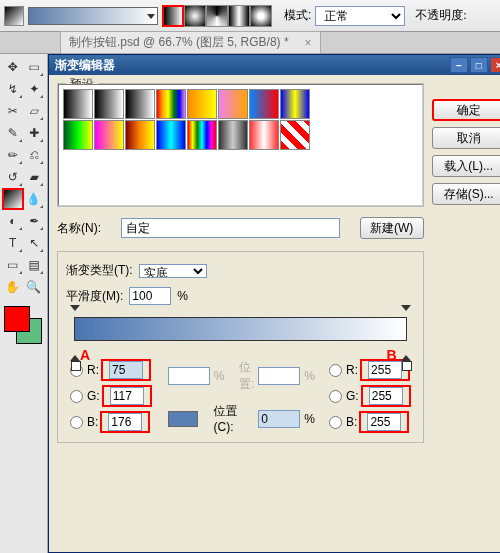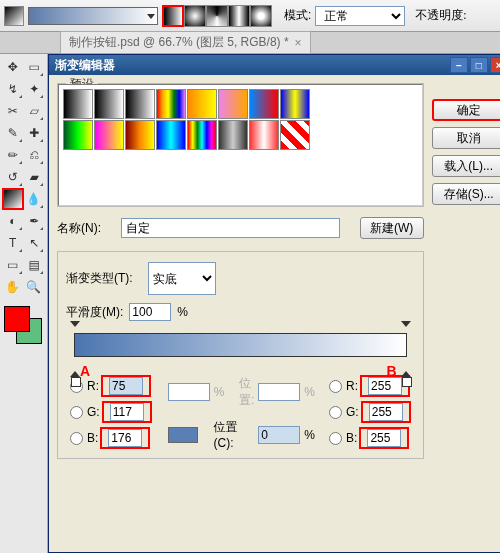--- a/index.html
+++ b/index.html
@@ -12,21 +12,21 @@
 .gradient-preview-bar::after { content: ''; position: absolute; right: 2px; top: 6px; border-left: 4px solid transparent; border-right: 4px solid transparent; border-top: 5px solid #333; }
 .red-box { border: 2px solid red !important; }
 .gradient-type-icons { display: flex; gap: 0; }
 .gradient-type-icons .tool-icon { width: 22px; height: 22px; }
 .mode-label { margin-left: 8px; }
 .mode-select { width: 90px; height: 20px; border: 1px solid #7a9ac0; background: #fff; padding: 0 4px; }
 .opacity-label { margin-left: 6px; font-family: Liberation Serif, serif; }
 
 
 .doc-tab-row { height: 22px; background: #d0d0d0; border-bottom: 1px solid #999; display: flex; align-items: center; padding-left: 60px; }
-.doc-tab { background: #e8e8e8; border: 1px solid #aaa; padding: 2px 8px; display: flex; align-items: center; gap: 6px; color: #666; }
+.doc-tab { background: #e8e8e8; border: 1px solid #aaa; padding: 2px 8px; display: flex; align-items: center; gap: 16px; color: #666; }
 .doc-tab .close { color: #888; cursor: pointer; }
 
 
 .main-area { display: flex; height: calc(553px - 54px); }
 .tool-palette { width: 48px; background: #e8e8e8; border-right: 1px solid #aaa; display: flex; flex-direction: column; padding: 2px; }
 .tool-row { display: flex; }
 .tool-btn { width: 22px; height: 22px; border: 1px solid transparent; display: flex; align-items: center; justify-content: center; color: #333; position: relative; }
 .tool-btn.selected { background: #fff; border: 1px solid #888; }
 .tool-btn .corner { position: absolute; right: 1px; bottom: 1px; width: 0; height: 0; border-right: 3px solid #555; border-top: 3px solid transparent; }
 .color-swatches { margin-top: 6px; position: relative; width: 40px; height: 40px; }
@@ -47,21 +47,21 @@
 .preset-box { background: #fff; border: 1px inset #ccc; height: 122px; padding: 4px; position: relative; }
 .preset-grid { display: grid; grid-template-columns: repeat(8, 30px); grid-auto-rows: 30px; gap: 1px; }
 .preset-swatch { width: 30px; height: 30px; border: 1px solid #888; }
 .btn { height: 22px; background: linear-gradient(#fdfdfd, #e0e0e0); border: 1px solid #888; border-radius: 3px; display: flex; align-items: center; justify-content: center; cursor: pointer; }
 
 .name-row { display: flex; align-items: center; gap: 20px; margin-top: 4px; }
 .name-input { flex: 1; height: 20px; border: 1px solid #7a9ac0; padding: 0 4px; background: #fff; }
 
 .grad-settings { border: 1px solid #bbb; padding: 10px 8px 8px; margin-top: 6px; position: relative; }
 .setting-row { display: flex; align-items: center; gap: 6px; margin-bottom: 8px; }
-.small-select { width: 68px; height: 33px; border: 1px solid #7a9ac0; background: #fff; margin-left: 9px; }
+.small-select { width: 68px; height: 14px; border: 1px solid #7a9ac0; background: #fff; }
 .small-input { width: 42px; height: 18px; border: 1px solid #7a9ac0; background: #fff; text-align: left; padding: 0 2px; }
 
 .gradient-bar-wrap { margin: 12px 8px 4px; position: relative; }
 .gradient-bar { height: 24px; border: 1px solid #333; background: linear-gradient(90deg, #4b75b0, #fff); }
 .stop-handle { position: absolute; width: 10px; height: 12px; }
 .stop-handle::before { content: ''; position: absolute; left: 0; top: 0; width: 0; height: 0; border-left: 5px solid transparent; border-right: 5px solid transparent; }
 .stop-handle.top::before { border-top: 6px solid #333; top: -2px; }
 .stop-handle.bottom::before { border-bottom: 6px solid #333; top: 6px; }
 .stop-handle.bottom::after { content: ''; position: absolute; left: 1px; top: 12px; width: 8px; height: 8px; border: 1px solid #333; background: #fff; }
 .annotation { position: absolute; color: red; font-weight: bold; font-size: 14px; }

